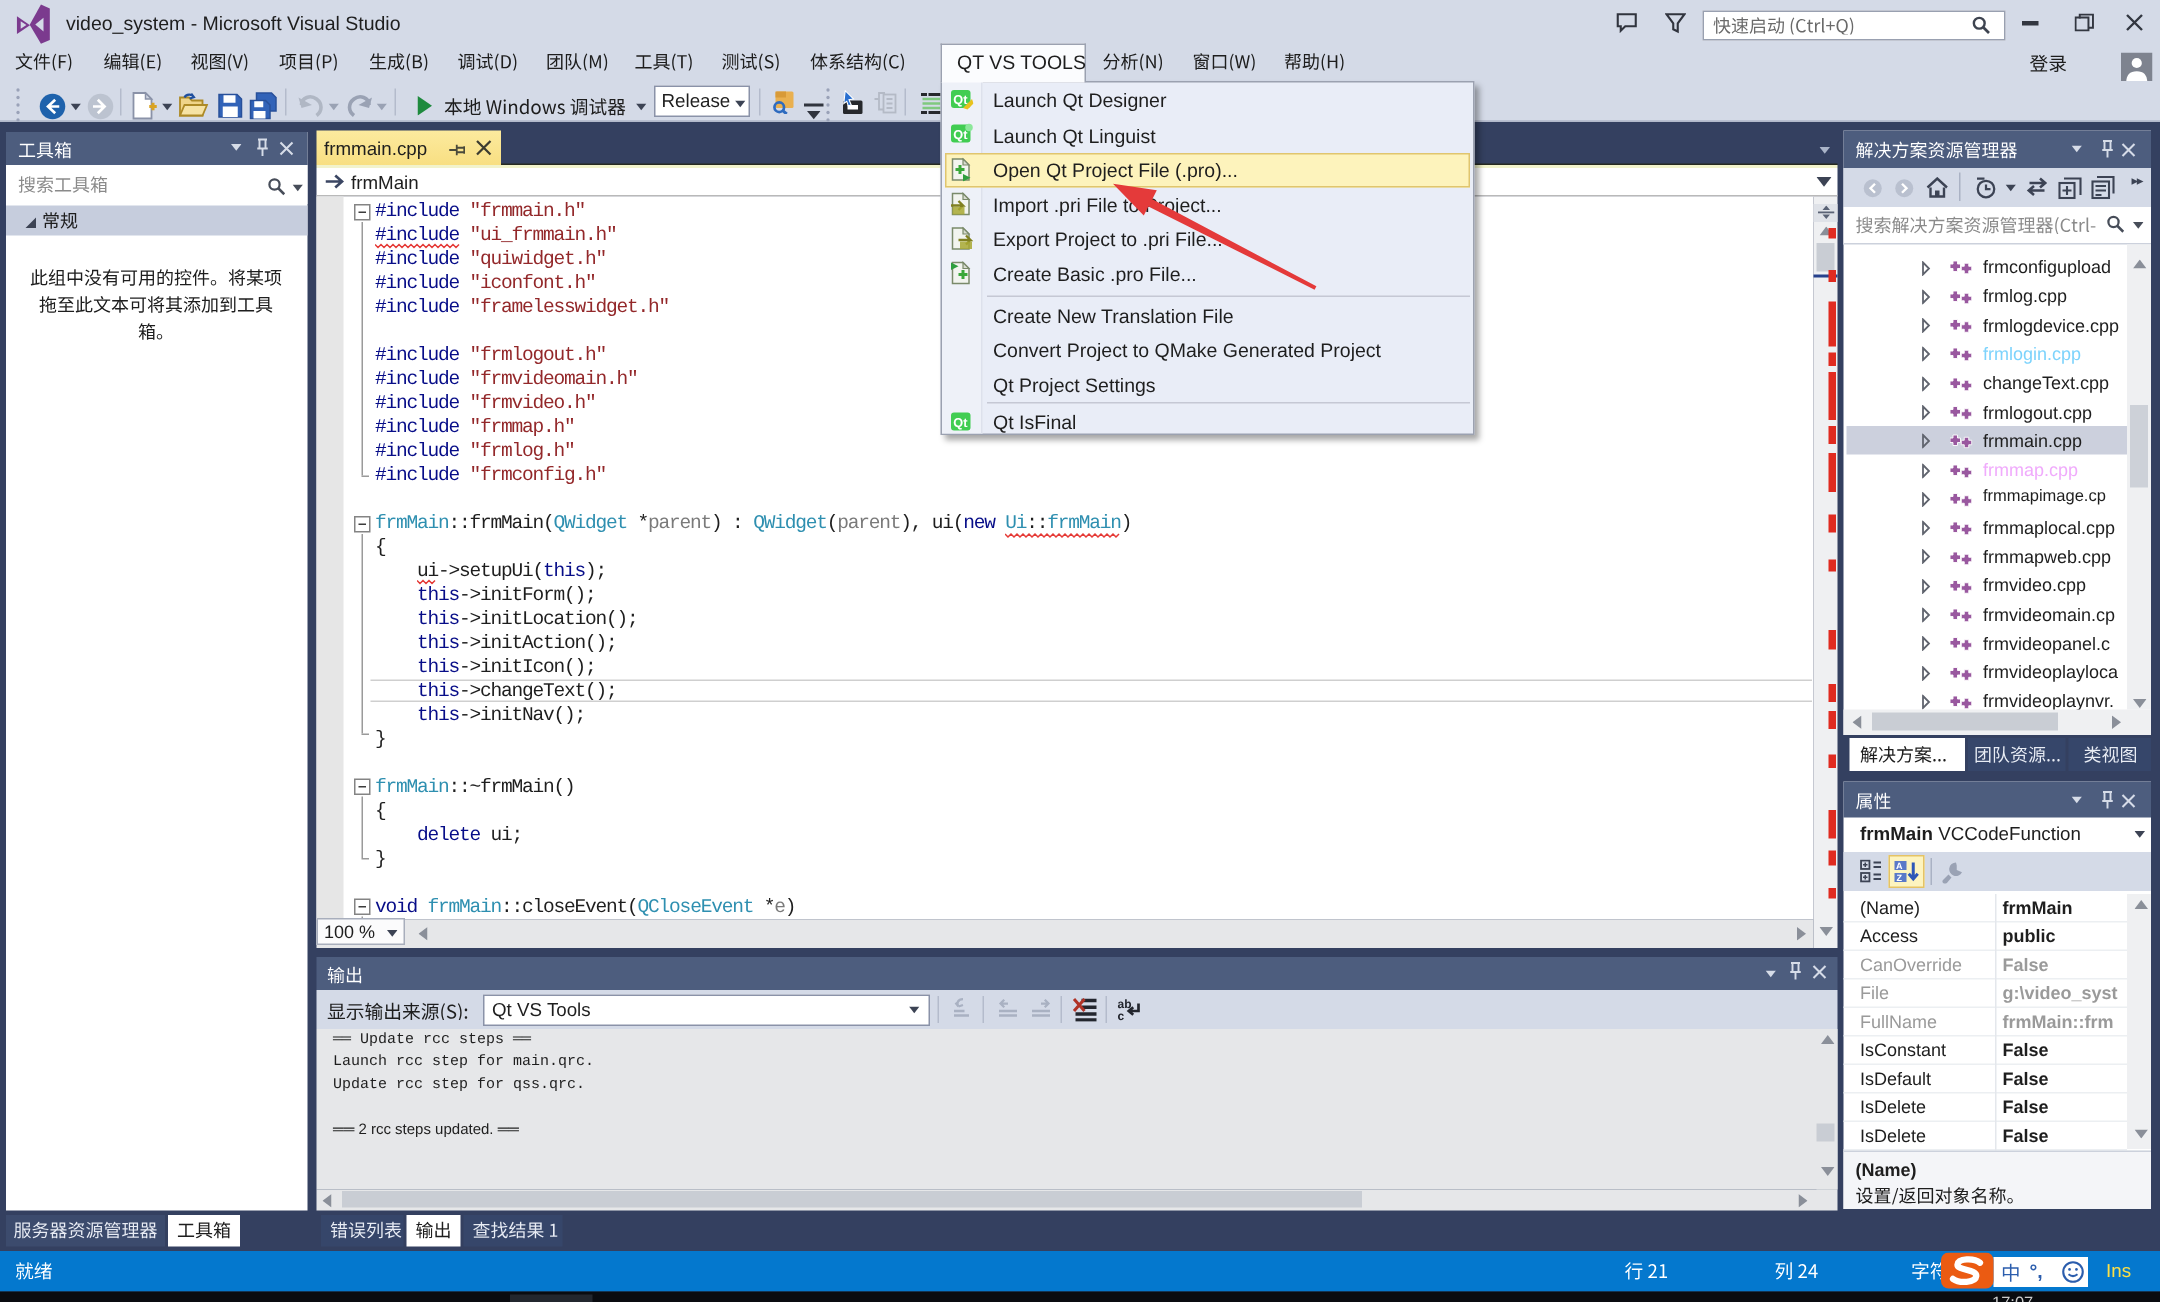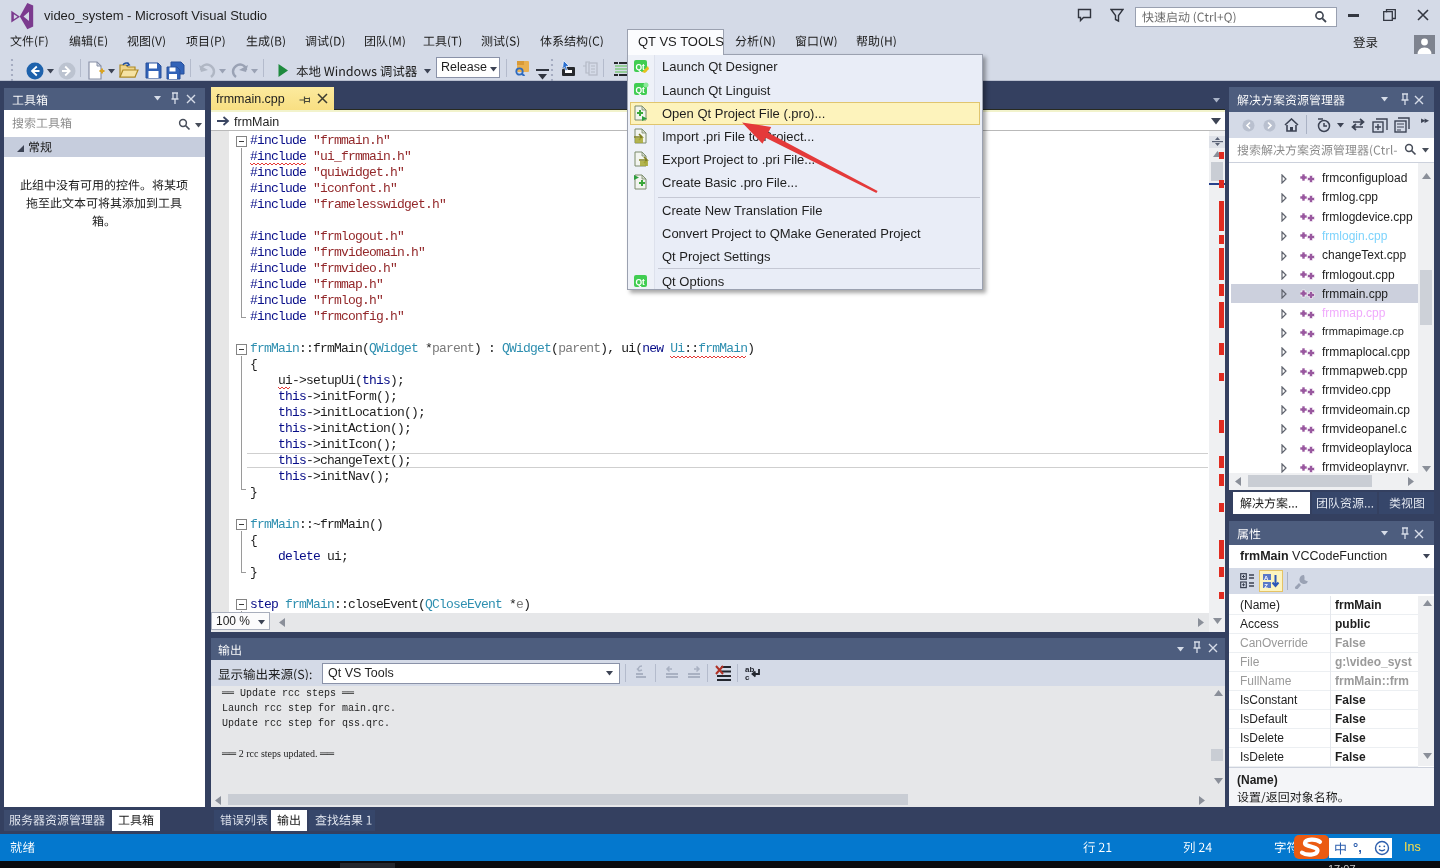--- a/index.html
+++ b/index.html
@@ -389,21 +389,21 @@
 <div class="cl" style="left:250px;top:405px">    <span class="k">this</span>-&gt;initLocation();</div>
 <div class="cl" style="left:250px;top:421px">    <span class="k">this</span>-&gt;initAction();</div>
 <div class="cl" style="left:250px;top:437px">    <span class="k">this</span>-&gt;initIcon();</div>
 <div class="cl" style="left:250px;top:453px">    <span class="k">this</span>-&gt;changeText();</div>
 <div class="cl" style="left:250px;top:469px">    <span class="k">this</span>-&gt;initNav();</div>
 <div class="cl" style="left:250px;top:485px">}</div>
 <div class="cl" style="left:250px;top:517px"><span class="t">frmMain</span>::~frmMain()</div>
 <div class="cl" style="left:250px;top:533px">{</div>
 <div class="cl" style="left:250px;top:549px">    <span class="k">delete</span> ui;</div>
 <div class="cl" style="left:250px;top:565px">}</div>
-<div class="cl" style="left:250px;top:597px"><span class="k">step</span> <span class="t">frmMain</span>::closeEvent(<span class="t">QCloseEvent</span> *<span class="g">e</span>)</div>
+<div class="cl" style="left:250px;top:597px"><span class="k">void</span> <span class="t">frmMain</span>::closeEvent(<span class="t">QCloseEvent</span> *<span class="g">e</span>)</div>
 <div class="a" style="left:236px;top:136px;width:11px;height:11px;background:#fff;border:1px solid #848484"></div>
 <div class="a" style="left:239px;top:141px;width:5px;height:1px;background:#3c3c3c"></div>
 <div class="a" style="left:236px;top:344px;width:11px;height:11px;background:#fff;border:1px solid #848484"></div>
 <div class="a" style="left:239px;top:349px;width:5px;height:1px;background:#3c3c3c"></div>
 <div class="a" style="left:236px;top:519px;width:11px;height:11px;background:#fff;border:1px solid #848484"></div>
 <div class="a" style="left:239px;top:524px;width:5px;height:1px;background:#3c3c3c"></div>
 <div class="a" style="left:236px;top:599px;width:11px;height:11px;background:#fff;border:1px solid #848484"></div>
 <div class="a" style="left:239px;top:604px;width:5px;height:1px;background:#3c3c3c"></div>
 <div class="a" style="left:241px;top:148px;width:1px;height:169px;background:#9a9a9a"></div>
 <div class="a" style="left:241px;top:317px;width:5px;height:1px;background:#9a9a9a"></div>
@@ -521,21 +521,21 @@
 <svg class="a" style="left:745px;top:665px" width="17" height="16" viewBox="0 0 17 16">
 <text x="0" y="7" font-size="8" font-weight="bold" fill="#23262e" font-family="Liberation Sans">ab</text>
 <text x="0" y="15" font-size="8" font-weight="bold" fill="#23262e" font-family="Liberation Sans">c</text>
 <path d="M14 4 V9 H8 M10.5 6.5 L7.5 9 L10.5 11.5" fill="none" stroke="#23262e" stroke-width="1.8"></path>
   </svg>
 <div class="a" style="left:211px;top:686px;width:1014px;height:107px;background:#e6e7e9"></div>
 <div class="a" style="left:222px;top:686px;height:15px;line-height:15px;font-family:'Liberation Mono',monospace;font-size:10px;color:#1e1e1e;white-space:pre">══ Update rcc steps ══</div>
 <div class="a" style="left:222px;top:701px;height:15px;line-height:15px;font-family:'Liberation Mono',monospace;font-size:10px;color:#1e1e1e;white-space:pre">Launch rcc step for main.qrc.</div>
 <div class="a" style="left:222px;top:716px;height:15px;line-height:15px;font-family:'Liberation Mono',monospace;font-size:10px;color:#1e1e1e;white-space:pre">Update rcc step for qss.qrc.</div>
 <div class="a" style="left:222px;top:731px;height:15px;line-height:15px;font-family:'Liberation Mono',monospace;font-size:10px;color:#1e1e1e;white-space:pre"></div>
-<div class="a" style="left:222px;top:746px;height:15px;line-height:15px;font-family:Liberation Serif, serif;font-size:10px;color:#1e1e1e;white-space:pre">══ 2 rcc steps updated. ══</div>
+<div class="a" style="left:222px;top:746px;height:15px;line-height:15px;font-family:Liberation Sans, sans-serif;font-size:10px;color:#1e1e1e;white-space:pre">══ 2 rcc steps updated. ══</div>
 <div class="a" style="left:211px;top:793px;width:1014px;height:14px;background:#e6e7e9"></div>
 <svg class="a" style="left:215px;top:796px" width="6" height="9" viewBox="0 0 6 9">
     <path fill="#8a8f99" d="M6 0 V9 L0 4.5 Z"></path>
   </svg>
 <svg class="a" style="left:1199px;top:796px" width="6" height="9" viewBox="0 0 6 9">
     <path fill="#8a8f99" d="M0 0 V9 L6 4.5 Z"></path>
   </svg>
 <div class="a" style="left:228px;top:794px;width:680px;height:11px;background:#c9cdd4"></div>
 <div class="a" style="left:1211px;top:686px;width:14px;height:107px;background:#e6e7e9"></div>
 <svg class="a" style="left:1214px;top:690px" width="9" height="6" viewBox="0 0 9 6">
@@ -977,21 +977,21 @@
 <div class="a" style="left:630px;top:101.5px;width:350px;height:23px;background:#fdf3bc;border:1px solid #e0c56e;z-index:52"></div>
 <div class="menuitem" style="left:662px;top:55.4px;z-index:53">Launch Qt Designer</div>
 <div class="menuitem" style="left:662px;top:78.6px;z-index:53">Launch Qt Linguist</div>
 <div class="menuitem" style="left:662px;top:101.8px;z-index:53">Open Qt Project File (.pro)...</div>
 <div class="menuitem" style="left:662px;top:125.0px;z-index:53">Import .pri File to Project...</div>
 <div class="menuitem" style="left:662px;top:148.2px;z-index:53">Export Project to .pri File...</div>
 <div class="menuitem" style="left:662px;top:171.4px;z-index:53">Create Basic .pro File...</div>
 <div class="menuitem" style="left:662px;top:198.6px;z-index:53">Create New Translation File</div>
 <div class="menuitem" style="left:662px;top:221.8px;z-index:53">Convert Project to QMake Generated Project</div>
 <div class="menuitem" style="left:662px;top:245.0px;z-index:53">Qt Project Settings</div>
-<div class="menuitem" style="left:662px;top:269.6px;z-index:53">Qt Options</div>
+<div class="menuitem" style="left:662px;top:269.6px;z-index:53">Qt IsFinal</div>
 <div class="a" style="left:658px;top:196.5px;width:322px;height:1px;background:#c5c8d4;z-index:53"></div>
 <div class="a" style="left:658px;top:267.5px;width:322px;height:1px;background:#c5c8d4;z-index:53"></div>
 <svg class="a" style="left:633px;top:58px;z-index:53" width="16" height="16" viewBox="0 0 16 16">
     <rect x="1" y="2" width="13" height="12" rx="2" fill="#41cd52"></rect>
     <text x="2.5" y="11.5" font-size="8.5" font-weight="bold" fill="#fff" font-family="Liberation Sans">Qt</text>
     <path d="M9 14 L15 8 L16 11 L12 15 Z" fill="#e8c21d"></path>
   </svg>
 <svg class="a" style="left:633px;top:81px;z-index:53" width="16" height="16" viewBox="0 0 16 16">
     <rect x="1" y="2" width="13" height="12" rx="2" fill="#41cd52"></rect>
     <text x="2.5" y="11.5" font-size="8.5" font-weight="bold" fill="#fff" font-family="Liberation Sans">Qt</text>

